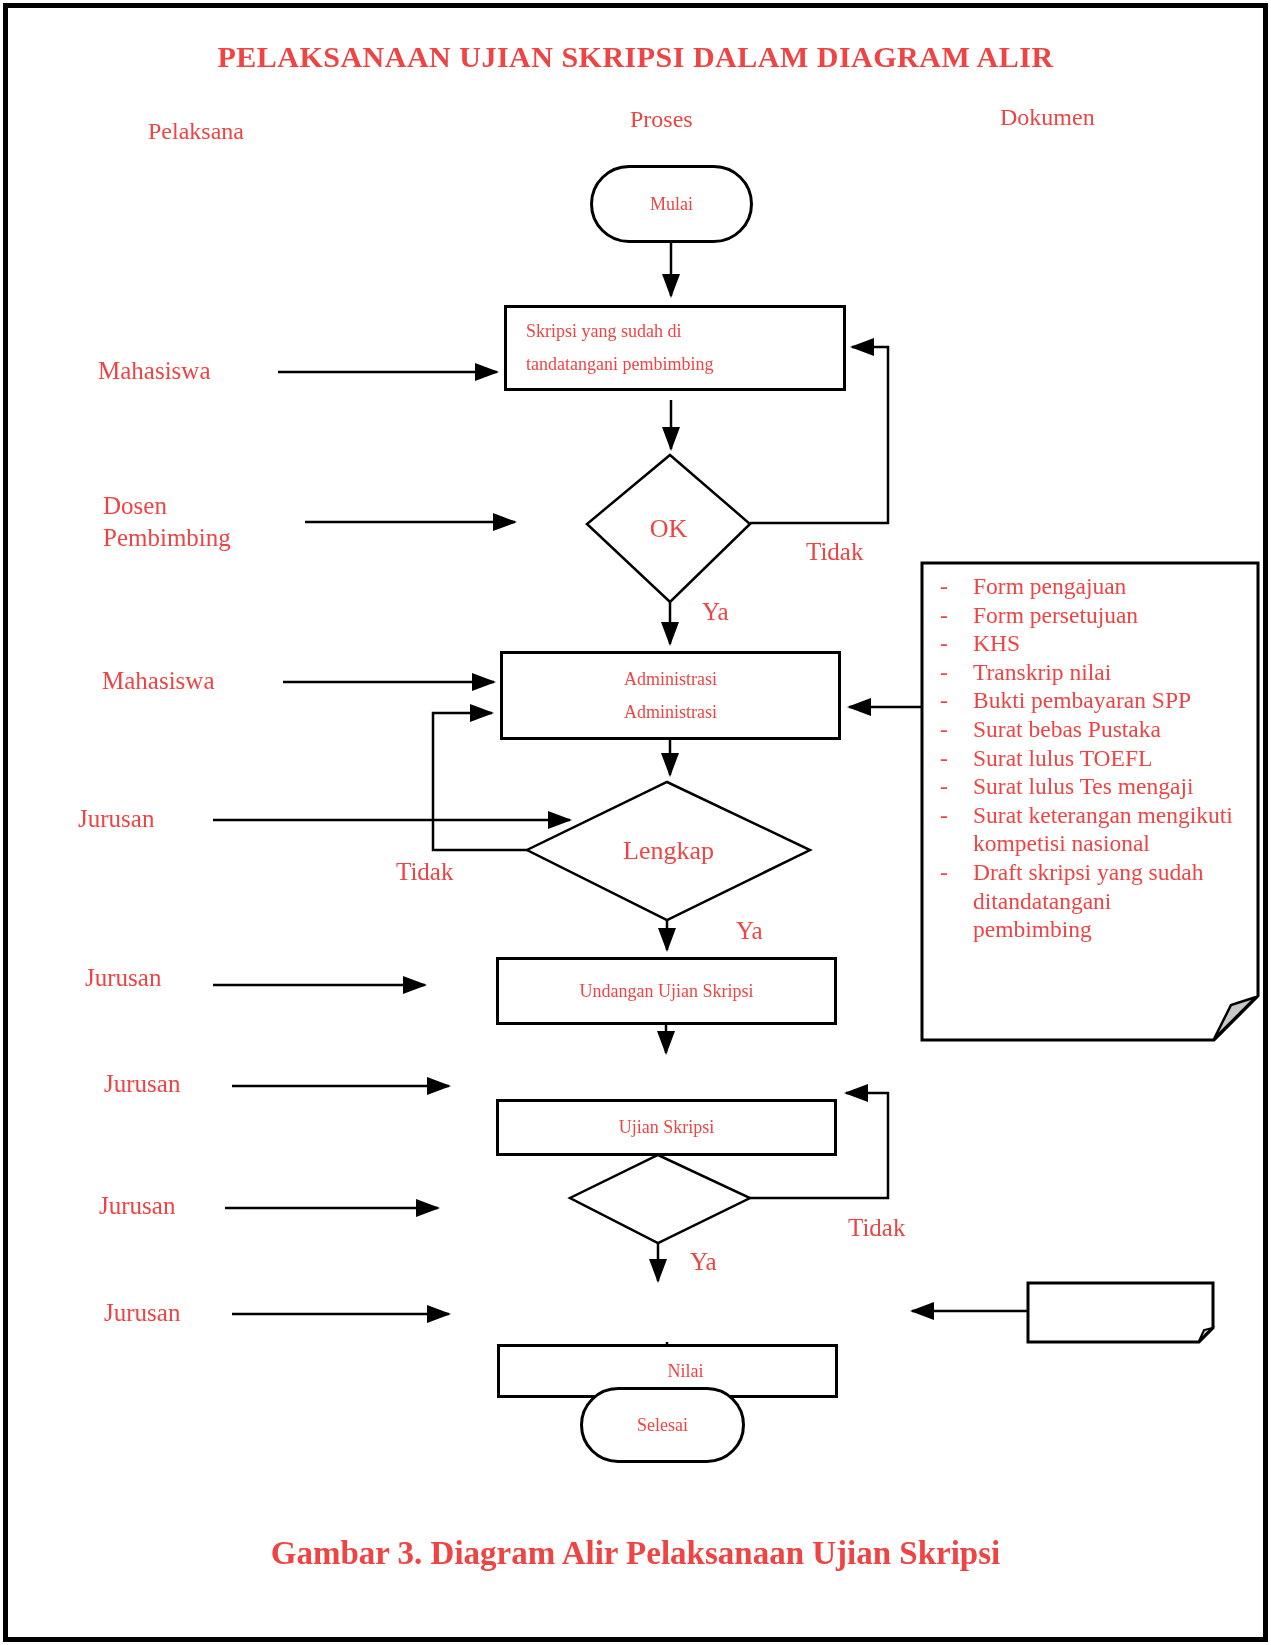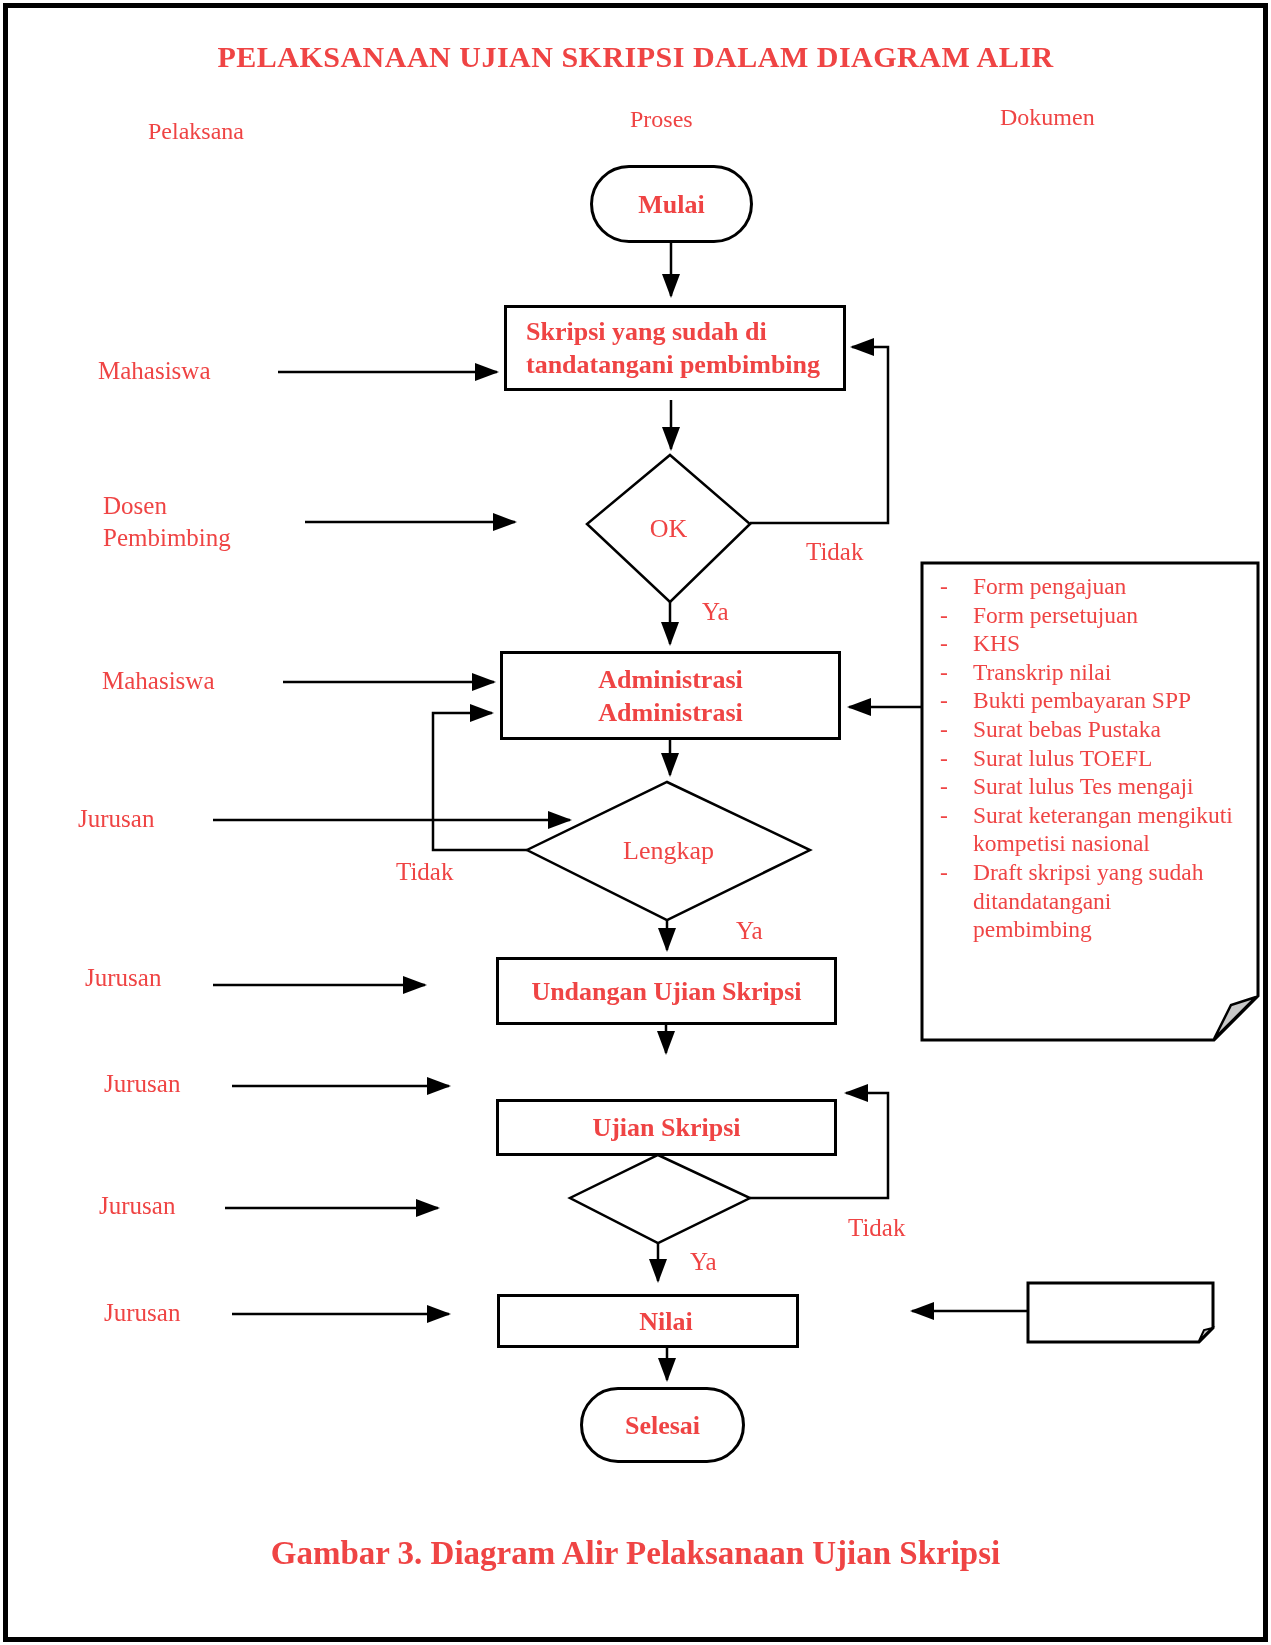--- a/index.html
+++ b/index.html
@@ -4,21 +4,21 @@
 <style>
   html,body{margin:0;padding:0;background:#ffffff;}
   #page{position:relative;width:1271px;height:1645px;background:#ffffff;
         font-family:"Liberation Serif","DejaVu Serif",serif;color:#ef4444;overflow:hidden;}
   #frame{position:absolute;left:3px;top:3px;right:3px;bottom:3px;border:5px solid #000;}
   .abs{position:absolute;}
   .ctr{text-align:center;}
   .title{width:100%;top:40px;font-size:30px;font-weight:bold;letter-spacing:0.5px;}
   .colhead{font-size:24px;margin-left:10px;}
   .node{position:absolute;border:3px solid #000;background:#fff;box-sizing:border-box;
-        display:flex;align-items:center;justify-content:center;font-size:26px;line-height:33px;font-weight:bold;}
+        display:flex;align-items:center;justify-content:center;font-size:18px;line-height:33px;}
   .terminal{border-radius:40px;}
   .leftpad{justify-content:flex-start;padding-left:19px;text-align:left;}
   .dlabel{position:absolute;font-size:26px;display:flex;align-items:center;justify-content:center;}
   .elabel{position:absolute;font-size:25px;}
   .actor{position:absolute;font-size:25px;line-height:32px;}
   .doclist{position:absolute;left:940px;top:572px;width:300px;font-size:23.5px;line-height:28.6px;}
   .docrow{display:flex;}
   .docrow .dash{width:33px;flex:0 0 33px;}
   .docrow .txt{width:262px;}
   .caption{width:100%;top:1535px;font-size:33px;font-weight:bold;}
@@ -108,21 +108,21 @@
 
   <div class="node" style="left:496px;top:957px;width:341px;height:68px;">
     <span>Undangan Ujian Skripsi</span>
   </div>
 
   <div class="node" style="left:496px;top:1060px;width:341px;height:57px;margin-top:39px;">
     <span>Ujian Skripsi</span>
   </div>
 
 
-  <div class="node" style="left:497px;top:1294px;width:302px;height:54px;padding-left:36px;">
+  <div class="node" style="left:497px;top:1344px;width:341px;height:54px;padding-left:36px;">
     <span>Nilai</span>
   </div>
 
   <div class="node terminal" style="left:580px;top:1387px;width:165px;height:76px;">
     <span>Selesai</span>
   </div>
 
   <div class="elabel" style="left:702px;top:598px;">Ya</div>
   <div class="elabel" style="left:806px;top:538px;">Tidak</div>
   <div class="elabel" style="left:736px;top:917px;">Ya</div>

